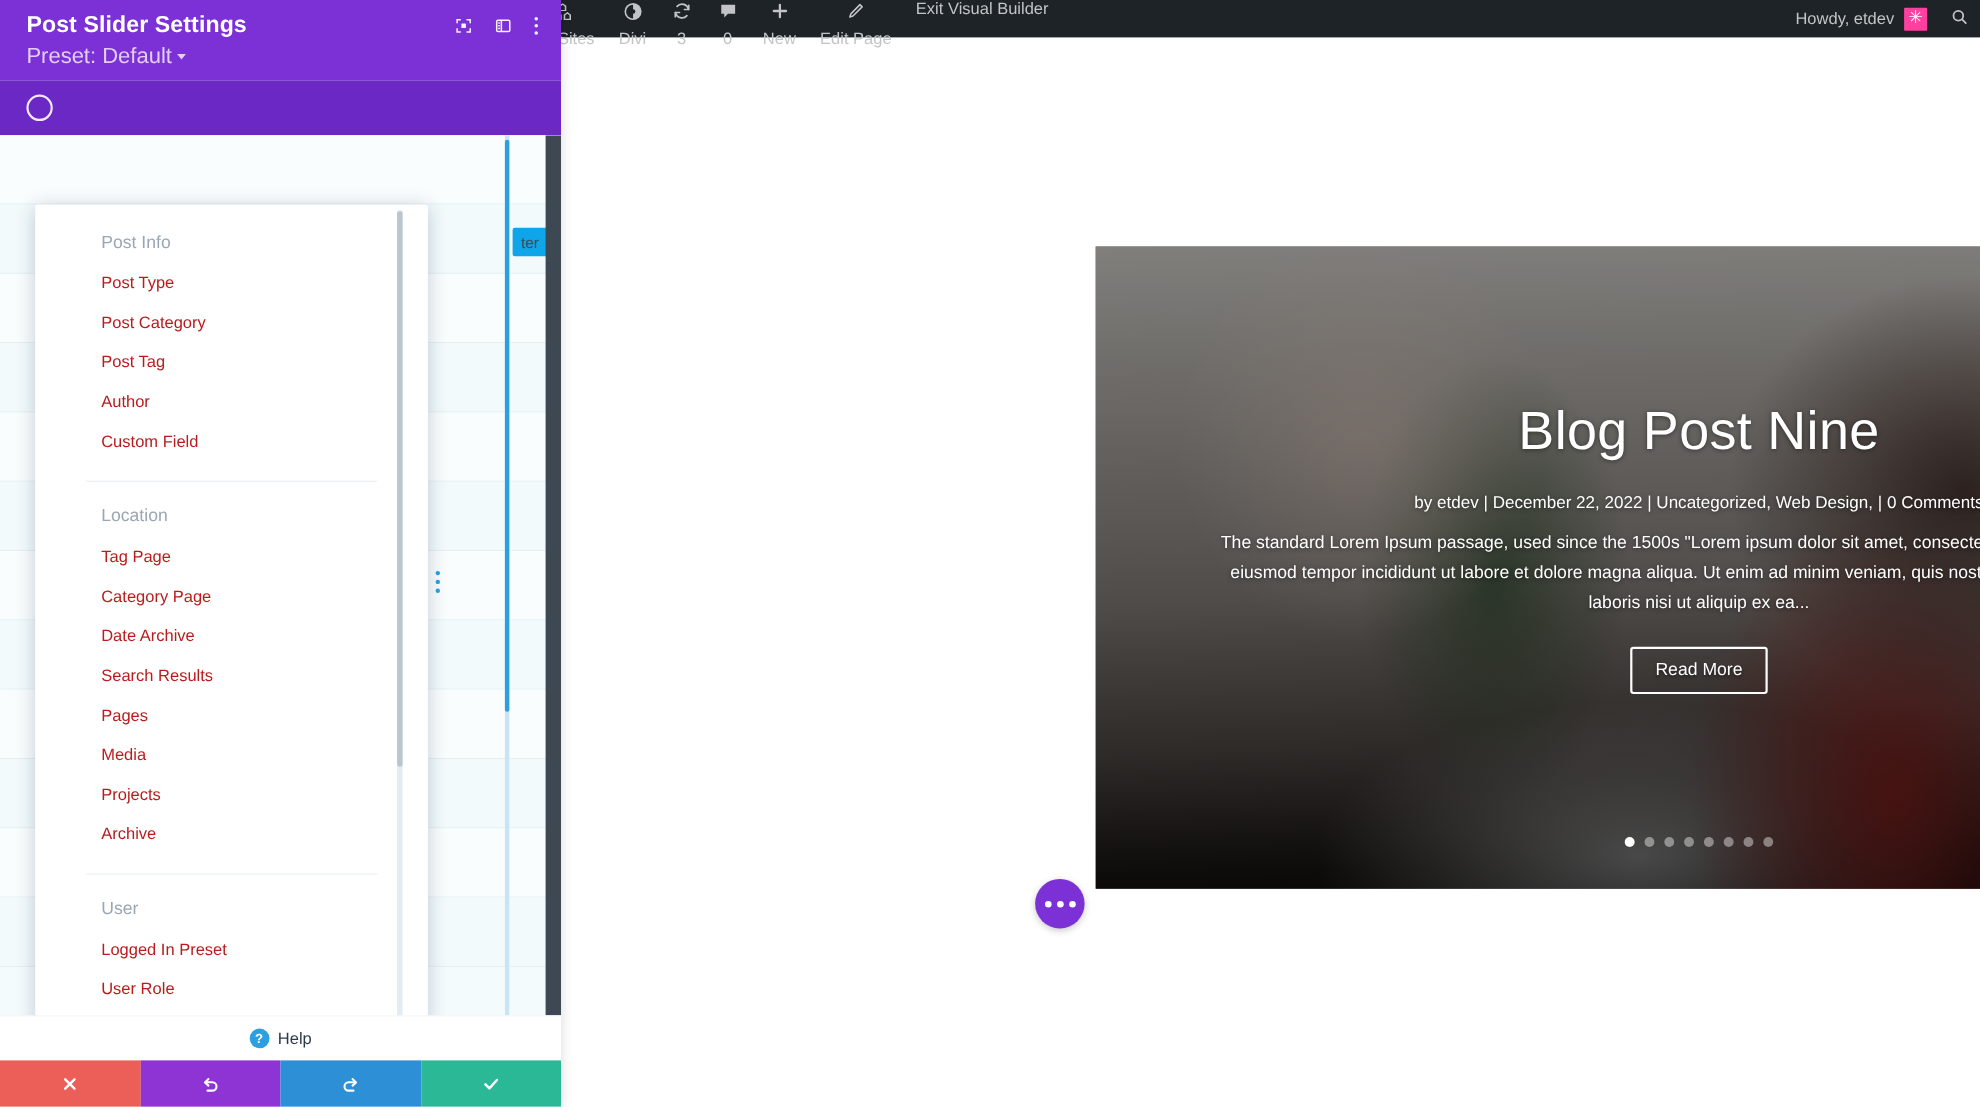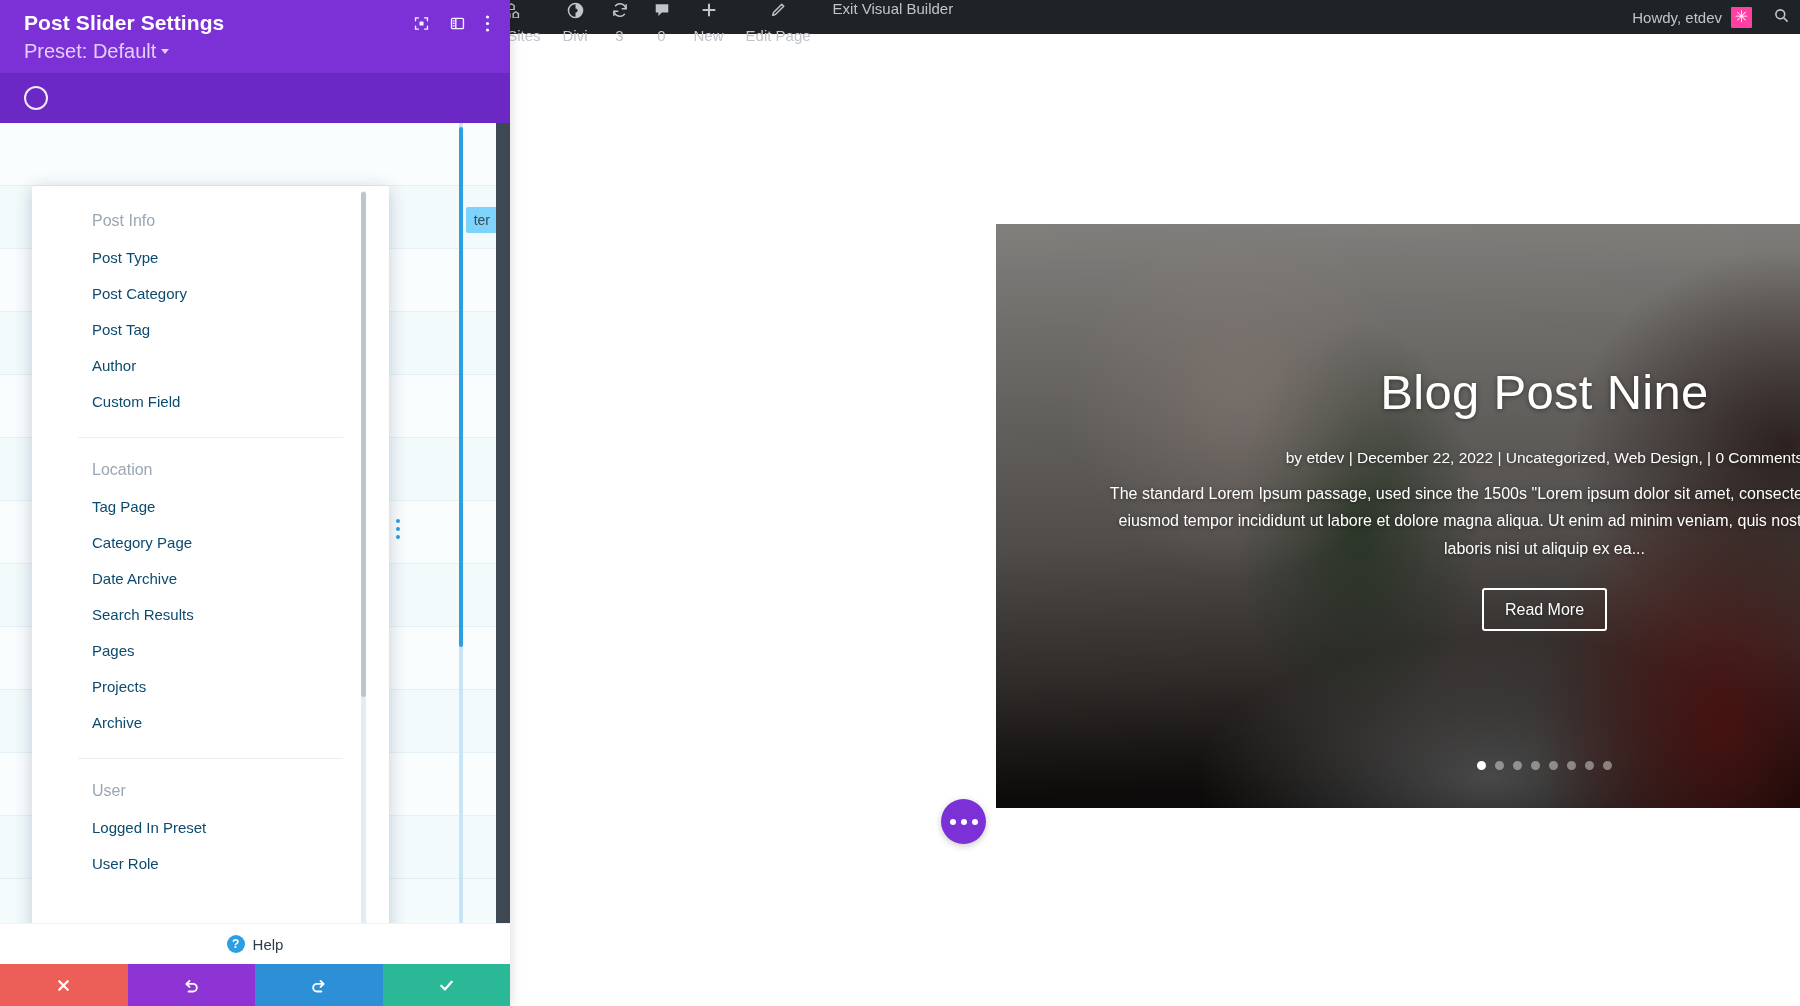--- a/index.html
+++ b/index.html
@@ -144,21 +144,21 @@
   #panel-body {
     flex: 1 1 auto; position: relative; background: #f4fbfd; overflow: hidden;
   }
   .bg-row {
     height: 63px; border-bottom: 1px solid #e4f0f5; background: #fafdfe;
   }
   .bg-row:nth-child(even) { background: #f2fafc; }
 
   #field-chip {
     position: absolute; right: 12px; top: 84px;
-    background: #7dd3fc; color: #3a4a52; font-size: 14px;
+    background: #0ea5e9; color: #3a4a52; font-size: 14px;
     padding: 5px 8px; border-radius: 2px;
   }
   #row-menu-dots {
     position: absolute; left: 396px; top: 396px;
     display: flex; flex-direction: column; gap: 4px; cursor: pointer;
   }
   #row-menu-dots i { width: 4px; height: 4px; border-radius: 50%; background: #2d9fe0; display: block; }
 
   
   #panel-scroll {
@@ -187,21 +187,21 @@
   #dd-scroll {
     position: absolute; inset: 0;
     overflow: hidden;
     padding: 18px 0 0 0;
   }
   .dd-group-label {
     font-size: 16px; color: #9aa6b2; font-weight: 400;
     padding: 8px 0 10px 60px;
   }
   .dd-item {
-    font-size: 15px; color: #0c4a6e;
+    font-size: 15px; color: #b91c1c;
     padding: 8px 0 8px 60px; line-height: 20px;
     cursor: pointer;
   }
   .dd-sep { height: 1px; background: #e9eff3; margin: 17px 46px 15px 46px; }
   #dd-track {
     position: absolute; right: 23px; top: 5px; width: 5px; height: 820px;
     background: #e3ecf2; border-radius: 3px;
   }
   #dd-thumb {
     position: absolute; right: 23px; top: 6px; width: 5px; height: 505px;
@@ -429,20 +429,21 @@
         <div class="dd-item">Custom Field</div>
 
         <div class="dd-sep"></div>
 
         <div class="dd-group-label">Location</div>
         <div class="dd-item">Tag Page</div>
         <div class="dd-item">Category Page</div>
         <div class="dd-item">Date Archive</div>
         <div class="dd-item">Search Results</div>
         <div class="dd-item">Pages</div>
+        <div class="dd-item">Media</div>
         <div class="dd-item">Projects</div>
         <div class="dd-item">Archive</div>
 
         <div class="dd-sep"></div>
 
         <div class="dd-group-label">User</div>
         <div class="dd-item">Logged In Preset</div>
         <div class="dd-item">User Role</div>
 
       </div>

